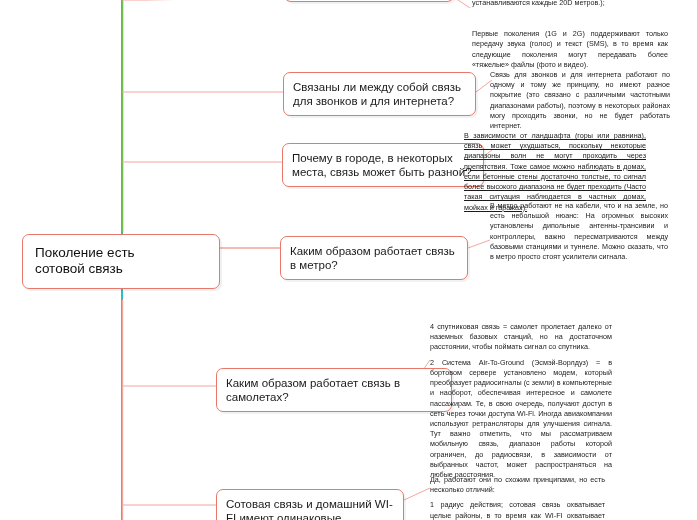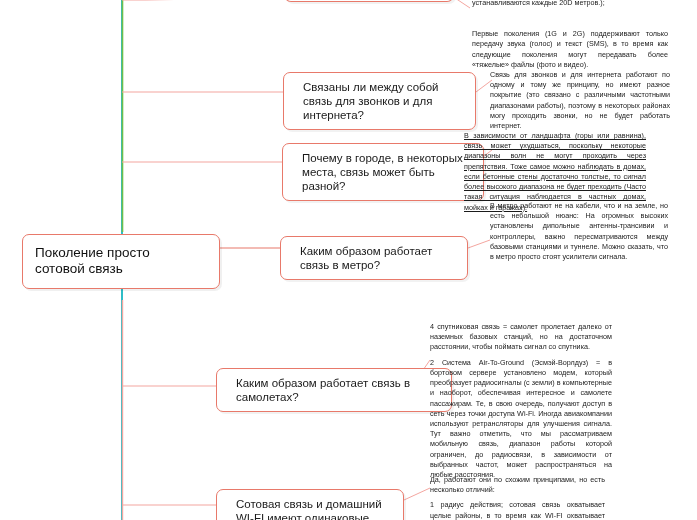--- a/index.html
+++ b/index.html
@@ -30,21 +30,21 @@
     border:1.6px solid #e8796a;
     padding:10px 12px;
     font-size:13.5px;
     box-shadow:2px 2px 0 rgba(0,0,0,0.06);
   }
   .root .label{font-size:13.5px;color:#111;}
 
   
   .branch{
     border:1.3px solid #e8796a;
-    padding:7px 19px;
+    padding:7px 9px;
     font-size:11.5px;
     box-shadow:2px 2px 0 rgba(0,0,0,0.05);
   }
   .branch .label{font-size:11.5px;font-weight:400;}
 
   
   .note{
     position:absolute;
     box-sizing:border-box;
     font-size:7.2px;
@@ -80,21 +80,21 @@
 
     <path d="M476 92 L492 80" stroke="#f4a6a0" stroke-width="1" fill="none"></path>
     <path d="M476 162 L492 150" stroke="#f4a6a0" stroke-width="1" fill="none"></path>
     <path d="M468 248 L490 240" stroke="#f4a6a0" stroke-width="1" fill="none"></path>
     <path d="M412 386 L430 360" stroke="#f4a6a0" stroke-width="1" fill="none"></path>
     <path d="M404 500 L430 488" stroke="#f4a6a0" stroke-width="1" fill="none"></path>
     <path d="M455 -2 L470 8" stroke="#f4a6a0" stroke-width="1" fill="none"></path>
   </svg>
 
   <div class="node root" style="left:22px;top:234px;width:198px;">
-    <span class="label">Поколение просто</span>
+    <span class="label">Поколение есть</span>
     <span class="label">сотовой связь</span>
   </div>
 
   <div class="node branch" style="left:284px;top:-18px;width:170px;height:20px;border-top:none;"></div>
 
   <div class="node branch" style="left:283px;top:72px;width:193px;">
     <span class="label">Связаны ли между собой связь для звонков и для интернета?</span>
   </div>
 
   <div class="node branch" style="left:282px;top:143px;width:202px;">

